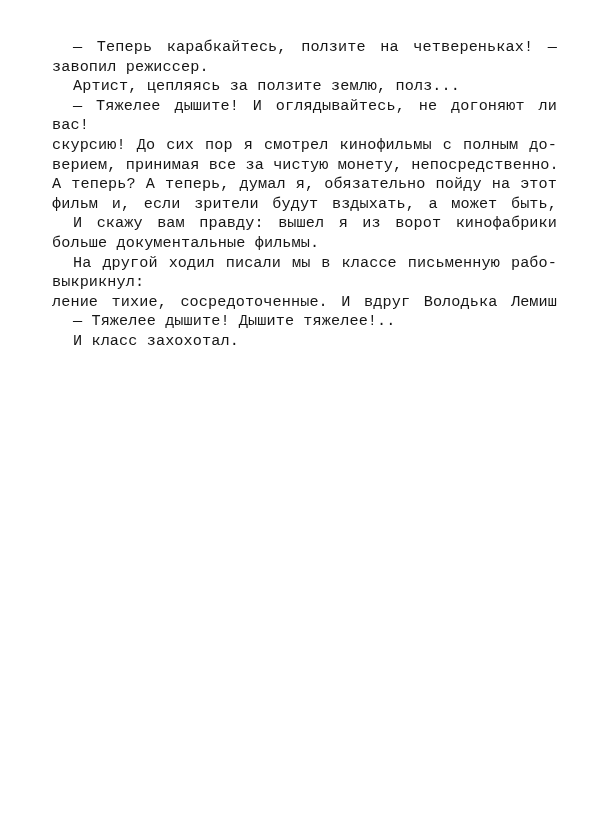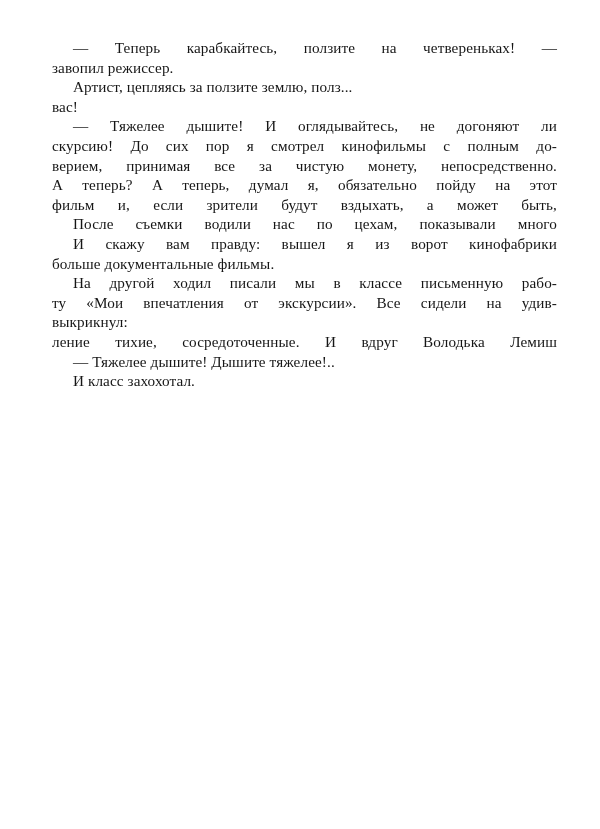--- a/index.html
+++ b/index.html
@@ -11,21 +11,21 @@
       width: 600px;
       height: 829px;
       position: relative;
       overflow: hidden;
     }
     .page {
       position: absolute;
       left: 52px;
       top: 38px;
       width: 505px;
-      font-family: Liberation Serif, serif;
+      font-family: Liberation Mono, monospace;
       font-size: 15.2px;
       color: #161616;
     }
     .line {
       display: block;
       height: 19.6px;
       line-height: 19.6px;
       white-space: nowrap;
       text-align: justify;
       text-align-last: justify;
@@ -42,43 +42,41 @@
   <div>
     <span class="line indent">— Теперь карабкайтесь, ползите на четвереньках! —</span>
     <span class="line last">завопил режиссер.</span>
   </div>
 
   <div>
     <span class="line indent last">Артист, цепляясь за ползите землю, полз...</span>
   </div>
 
   <div>
+    <span class="line indent">— Тяжелее дышите! И оглядывайтесь, не догоняют ли</span>
     <span class="line last">вас!</span>
-    <span class="line indent">— Тяжелее дышите! И оглядывайтесь, не догоняют ли</span>
   </div>
 
   <div>
     <span class="line">скурсию! До сих пор я смотрел кинофильмы с полным до-</span>
     <span class="line">верием, принимая все за чистую монету, непосредственно.</span>
     <span class="line">А теперь? А теперь, думал я, обязательно пойду на этот</span>
     <span class="line">фильм и, если зрители будут вздыхать, а может быть,</span>
   </div>
 
   <div>
-    <span class="line indent">После съемки водили нас по цехам, показывали много</span>
   </div>
 
   <div>
     <span class="line indent">И скажу вам правду: вышел я из ворот кинофабрики</span>
     <span class="line last">больше документальные фильмы.</span>
   </div>
 
   <div>
     <span class="line indent">На другой ходил писали мы в классе письменную рабо-</span>
-    <span class="line">ту «Мои впечатления от экскурсии». Все сидели на удив-</span>
     <span class="line last">выкрикнул:</span>
     <span class="line">ление тихие, сосредоточенные. И вдруг Володька Лемиш</span>
   </div>
 
   <div>
     <span class="line indent last">— Тяжелее дышите! Дышите тяжелее!..</span>
   </div>
 
   <div>
     <span class="line indent last">И класс захохотал.</span>

